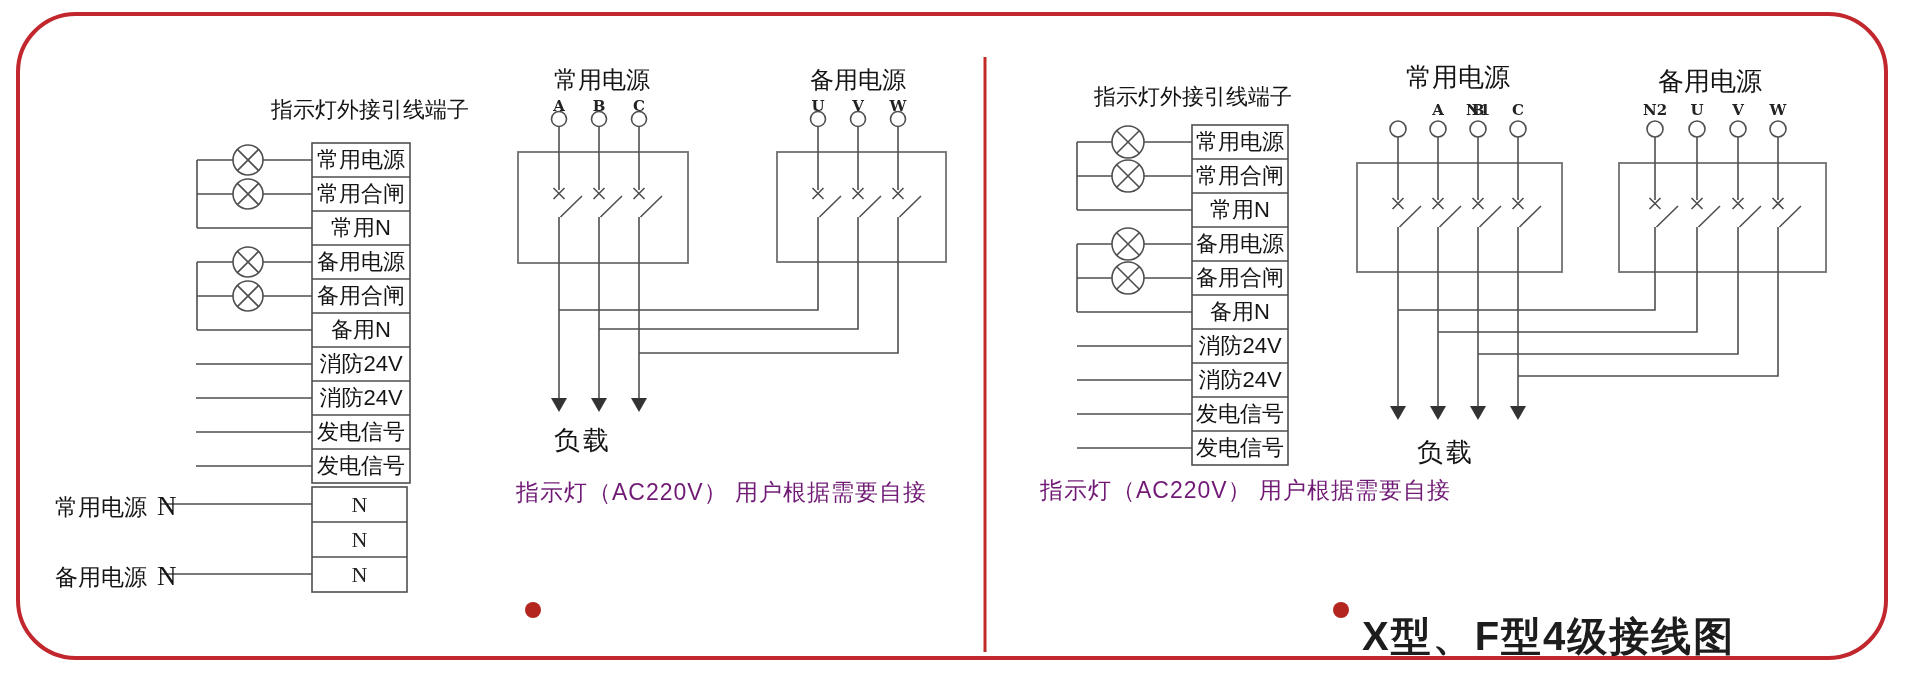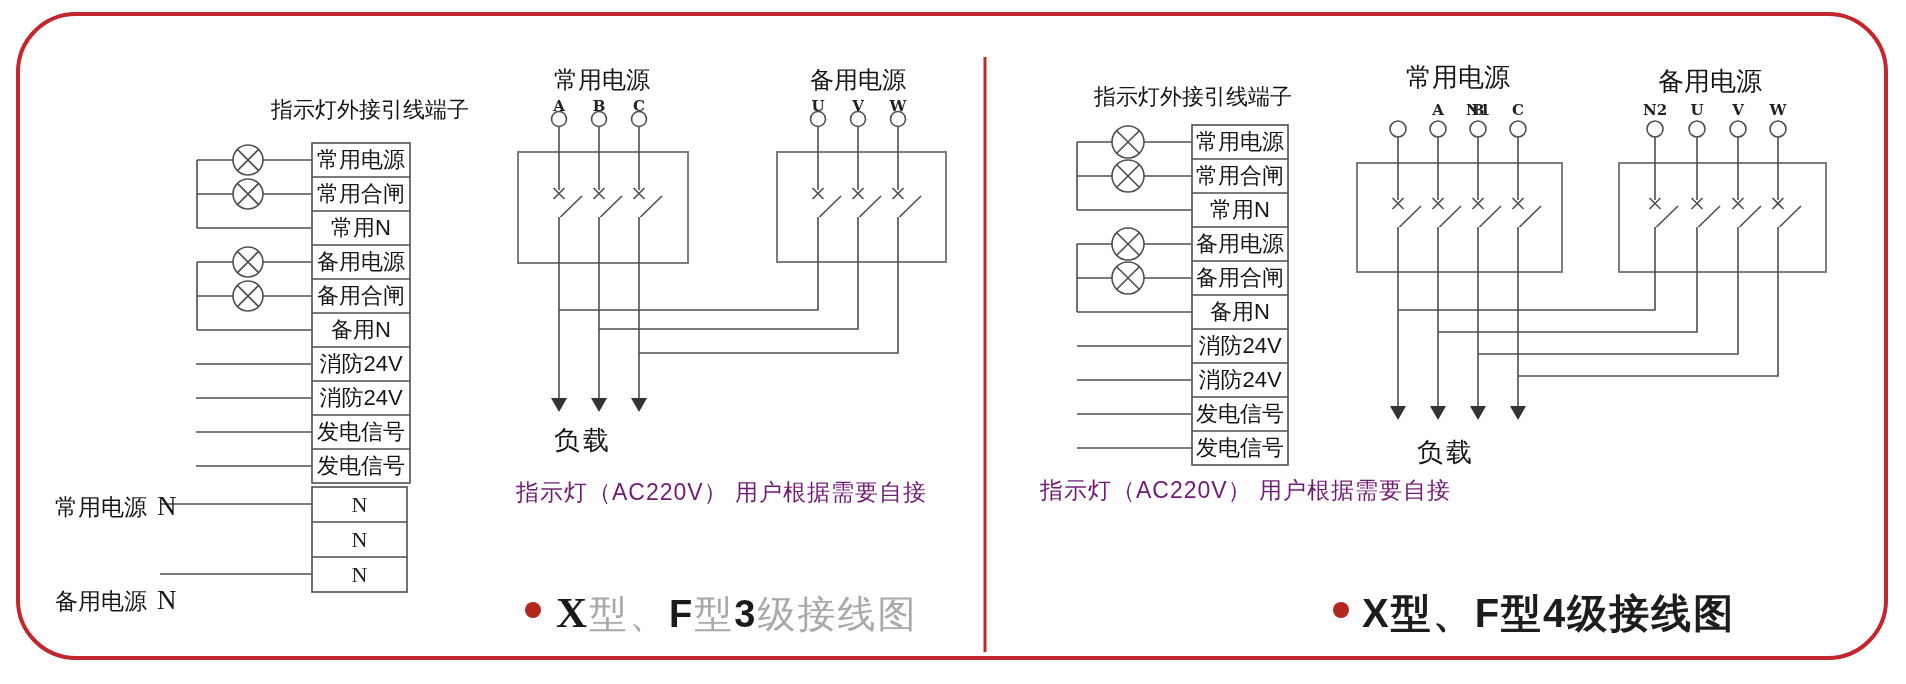--- a/index.html
+++ b/index.html
@@ -17,21 +17,21 @@
   .phase{position:absolute;width:32px;text-align:center;font-family:"DejaVu Serif",serif;
          font-weight:bold;font-size:15px;color:#222;}
   .termtitle{position:absolute;width:320px;text-align:center;font-size:22px;color:#141414;}
   .load{position:absolute;width:90px;text-align:left;font-size:26px;color:#141414;letter-spacing:3px;}
   .note{position:absolute;font-size:23px;color:#701a75;letter-spacing:1px;}
   .bullet{position:absolute;width:16px;height:16px;border-radius:50%;background:#b3251f;}
   .cap{position:absolute;font-size:38px;letter-spacing:2px;}
   .cap .sA{font-family:"Liberation Serif",serif;font-size:43px;font-weight:600;color:#1a1a1a;}
   .cap .sL{font-weight:400;color:#a9a9a9;}
   .cap .sD{font-weight:bold;color:#1a1a1a;}
-  .capR{position:absolute;font-size:40px;font-weight:bold;color:#1d1d1d;letter-spacing:2px;}
+  .capR{position:absolute;font-size:40px;font-weight:bold;color:#1d1d1d;letter-spacing:2px;margin-top:23px;}
 </style>
 </head>
 <body>
 
 <div id="canvas">
 
   <svg id="wires" width="1906" height="684" viewBox="0 0 1906 684">
 
     <rect x="18" y="14" width="1868" height="644" rx="58" fill="none" stroke="#c1272d" stroke-width="4"></rect>
 
@@ -164,37 +164,36 @@
   <div class="trow" style="left:312px;top:347px;">消防24V</div>
   <div class="trow" style="left:312px;top:381px;">消防24V</div>
   <div class="trow" style="left:312px;top:415px;">发电信号</div>
   <div class="trow" style="left:312px;top:449px;">发电信号</div>
 
   <div class="nrow" style="left:312px;top:487px;">N</div>
   <div class="nrow" style="left:312px;top:522px;">N</div>
   <div class="nrow" style="left:312px;top:557px;">N</div>
 
   <div class="sidelabel" style="left:55px;top:491px;"><span>常用电源</span><span class="sn">N</span></div>
-  <div class="sidelabel" style="left:55px;top:561px;margin-top:24px;"><span>备用电源</span><span class="sn">N</span></div>
+  <div class="sidelabel" style="left:55px;top:561px;"><span>备用电源</span><span class="sn">N</span></div>
 
   <div class="grouptitle" style="left:522px;top:64px;">常用电源</div>
   <div class="grouptitle" style="left:778px;top:64px;">备用电源</div>
 
   <div class="phase" style="left:543px;top:97px;">A</div>
   <div class="phase" style="left:583px;top:97px;">B</div>
   <div class="phase" style="left:623px;top:97px;">C</div>
   <div class="phase" style="left:802px;top:97px;">U</div>
   <div class="phase" style="left:842px;top:97px;">V</div>
   <div class="phase" style="left:882px;top:97px;">W</div>
 
   <div class="load" style="left:554px;top:423px;">负载</div>
   <div class="note" style="left:516px;top:477px;">指示灯（AC220V） 用户根据需要自接</div>
 
   <div class="bullet" style="left:525px;top:602px;"></div>
-  <div class="cap" style="left:556px;top:588px;"><span class="sA">X</span><span class="sL">型、</span><span class="sD">F</span><span class="sL">型</span><span class="sD">3</span><span class="sL">级接线图</span></div>
 
   <div class="termtitle" style="left:1033px;top:82px;">指示灯外接引线端子</div>
 
   <div class="trow trow-r" style="left:1192px;top:125px;">常用电源</div>
   <div class="trow trow-r" style="left:1192px;top:159px;">常用合闸</div>
   <div class="trow trow-r" style="left:1192px;top:193px;">常用N</div>
   <div class="trow trow-r" style="left:1192px;top:227px;">备用电源</div>
   <div class="trow trow-r" style="left:1192px;top:261px;">备用合闸</div>
   <div class="trow trow-r" style="left:1192px;top:295px;">备用N</div>
   <div class="trow trow-r" style="left:1192px;top:329px;">消防24V</div>

